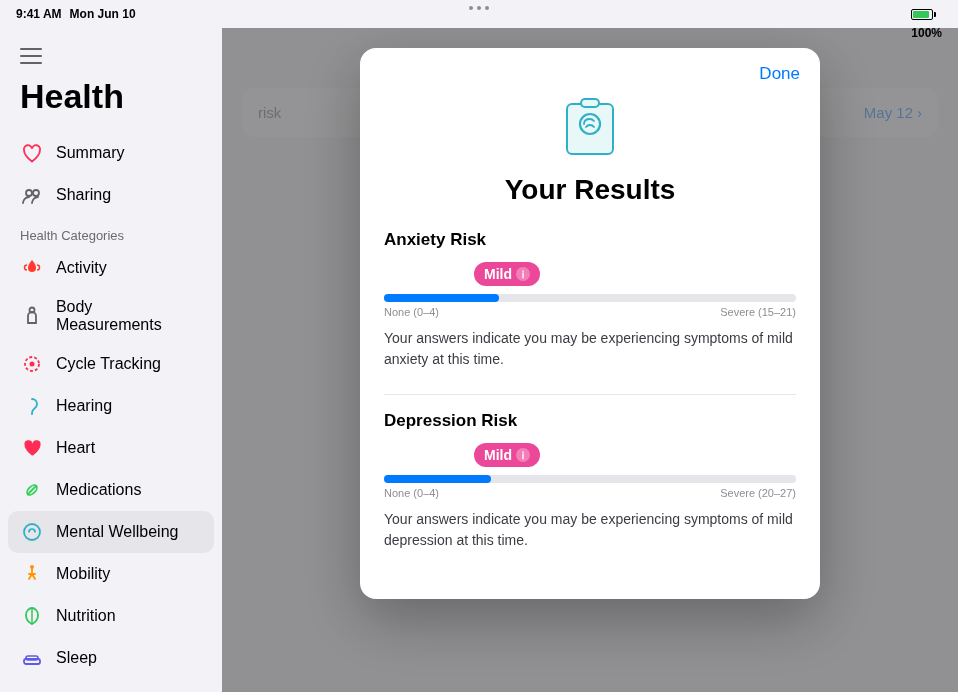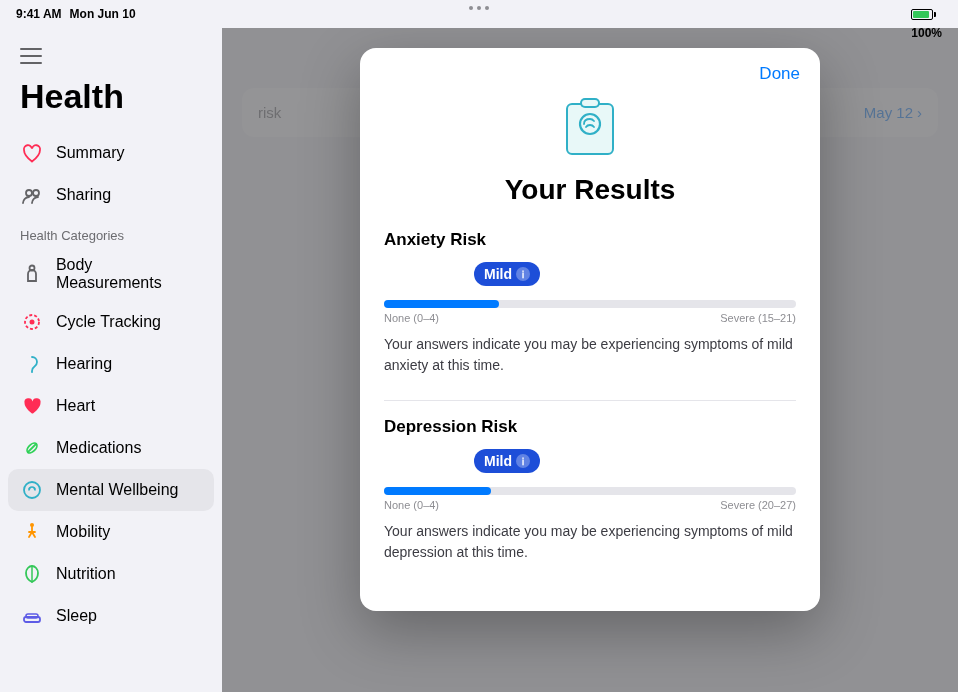--- a/index.html
+++ b/index.html
@@ -177,28 +177,28 @@
 
     .result-badge-row {
       position: relative;
       margin-bottom: 4px;
     }
 
     .mild-badge {
       display: inline-flex;
       align-items: center;
       gap: 4px;
-      background: #1d4ed8;
+      background: #ec4899;
       color: #fff;
       font-size: 14px;
       font-weight: 600;
       padding: 4px 10px;
       border-radius: 12px;
       margin-left: 90px;
-      margin-bottom: 10px;
+      margin-bottom: 4px;
     }
 
     .mild-badge .info-icon {
       width: 14px;
       height: 14px;
       background: rgba(255,255,255,0.3);
       border-radius: 50%;
       display: flex;
       align-items: center;
       justify-content: center;
@@ -378,20 +378,30 @@
           <circle cx="8" cy="9" r="3" stroke="#636366" stroke-width="1.8"></circle>
           <circle cx="15" cy="9" r="3" stroke="#636366" stroke-width="1.8"></circle>
           <path d="M2 19c0-3.3 2.7-6 6-6M11 19c0-3.3 2.7-6 6-6" stroke="#636366" stroke-width="1.8" stroke-linecap="round"></path>
         </svg>
       </span>
       <span class="label">Sharing</span>
     </div>
 
     <div class="sidebar-section-title">Health Categories</div>
 
+    <div class="sidebar-nav-item">
+      <span class="icon icon-activity">
+        <svg width="22" height="22" viewBox="0 0 22 22" fill="none">
+          <path d="M11 3C11 3 7 7 7 11a4 4 0 008 0c0-4-4-8-4-8z" fill="#ff3b30"></path>
+          <path d="M6 13c-1.5 0-2.5-1-2.5-2.5S4.5 8 6 8" stroke="#ff3b30" stroke-width="1.5" fill="none"></path>
+          <path d="M16 13c1.5 0 2.5-1 2.5-2.5S17.5 8 16 8" stroke="#ff3b30" stroke-width="1.5" fill="none"></path>
+        </svg>
+      </span>
+      <span class="label">Activity</span>
+    </div>
 
     <div class="sidebar-nav-item">
       <span class="icon">
         <svg width="22" height="22" viewBox="0 0 22 22" fill="none">
           <circle cx="11" cy="5" r="2.5" stroke="#636366" stroke-width="1.8"></circle>
           <path d="M7 11c0-2.2 1.8-4 4-4s4 1.8 4 4v7H7v-7z" stroke="#636366" stroke-width="1.8" fill="none"></path>
         </svg>
       </span>
       <span class="label">Body Measurements</span>
     </div>

